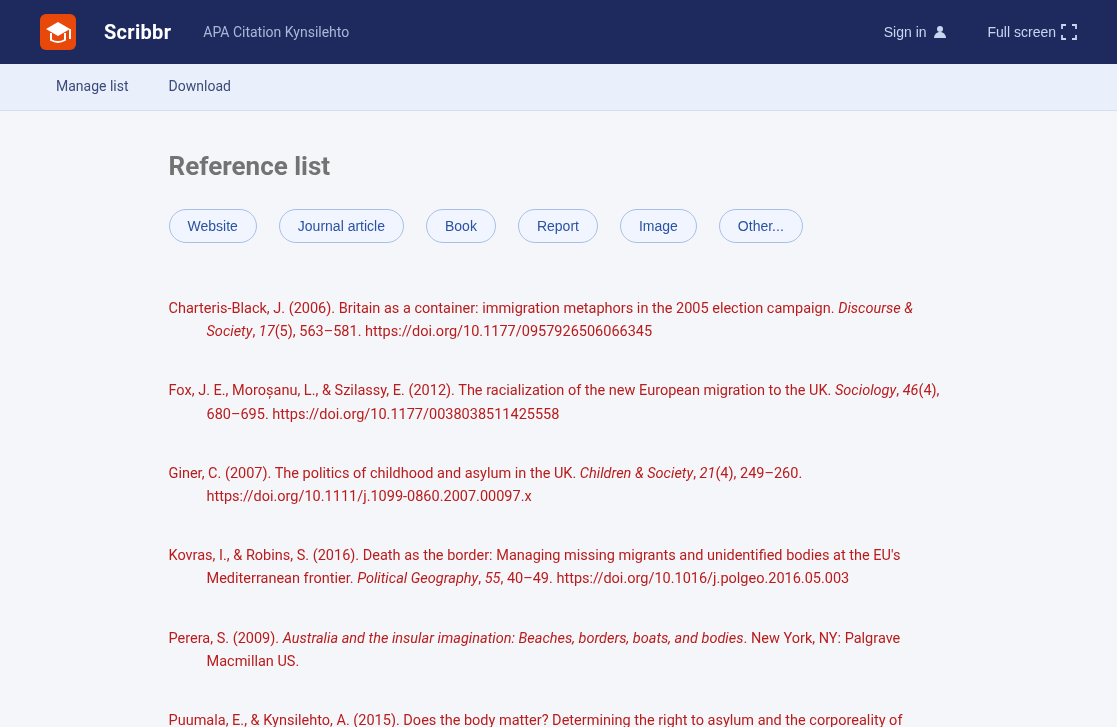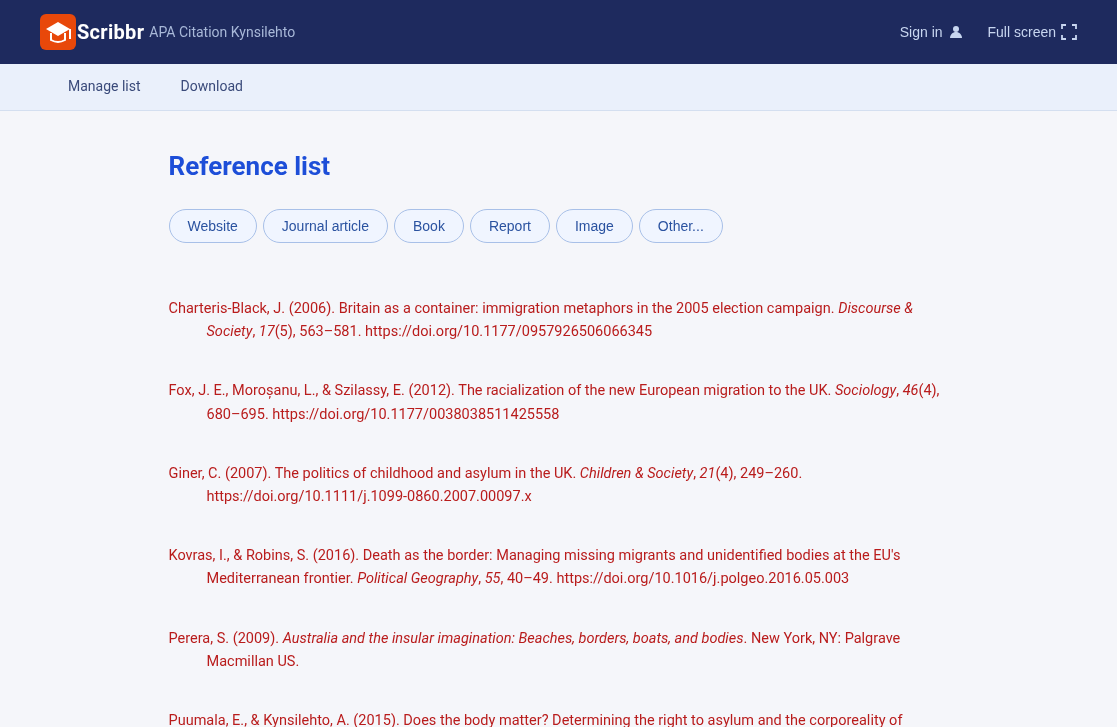--- a/index.html
+++ b/index.html
@@ -7,53 +7,53 @@
 
     
     .header {
       background: #1e2a5e;
       display: flex;
       align-items: center;
       justify-content: space-between;
       padding: 0 40px;
       height: 64px;
     }
-    .header-left { display: flex; align-items: center; gap: 1px; }
+    .header-left { display: flex; align-items: center; gap: 28px; }
     .logo-icon { width: 36px; height: 36px; }
     .logo-text { color: #fff; font-size: 20px; font-weight: 700; letter-spacing: 0.3px; }
     .logo-subtitle { color: #a8b8d8; font-size: 14px; margin-left: 4px; }
-    .header-right { display: flex; align-items: center; gap: 24px; }
+    .header-right { display: flex; align-items: center; gap: 40px; }
     .header-btn { color: #c8d6f0; font-size: 14px; cursor: pointer; display: flex; align-items: center; gap: 5px; background: none; border: none; }
 
     
     .nav-bar {
       background: #eaf0fb;
       border-bottom: 1px solid #d4dff0;
-      padding: 0 48px;
+      padding: 0 36px;
       display: flex;
       align-items: center;
       gap: 0;
     }
     .nav-item {
       padding: 14px 20px;
       font-size: 14px;
       color: #3a4a7a;
       cursor: pointer;
       border-bottom: 2px solid transparent;
       text-decoration: none;
       display: inline-block;
     }
 
     
     .main { max-width: 900px; margin: 0 auto; padding: 40px 60px; }
 
-    .page-title { font-size: 26px; font-weight: 700; color: #1d4ed8; margin-bottom: 28px; }
+    .page-title { font-size: 26px; font-weight: 700; color: #737373; margin-bottom: 28px; }
 
     
-    .source-types { display: flex; gap: 6px; flex-wrap: wrap; margin-bottom: 36px; align-items: center; }
+    .source-types { display: flex; gap: 22px; flex-wrap: wrap; margin-bottom: 36px; align-items: center; }
     .source-btn {
       padding: 8px 18px;
       border: 1.5px solid #a8c0e8;
       border-radius: 20px;
       background: #f0f5ff;
       color: #2a52a0;
       font-size: 14px;
       cursor: pointer;
     }
 

